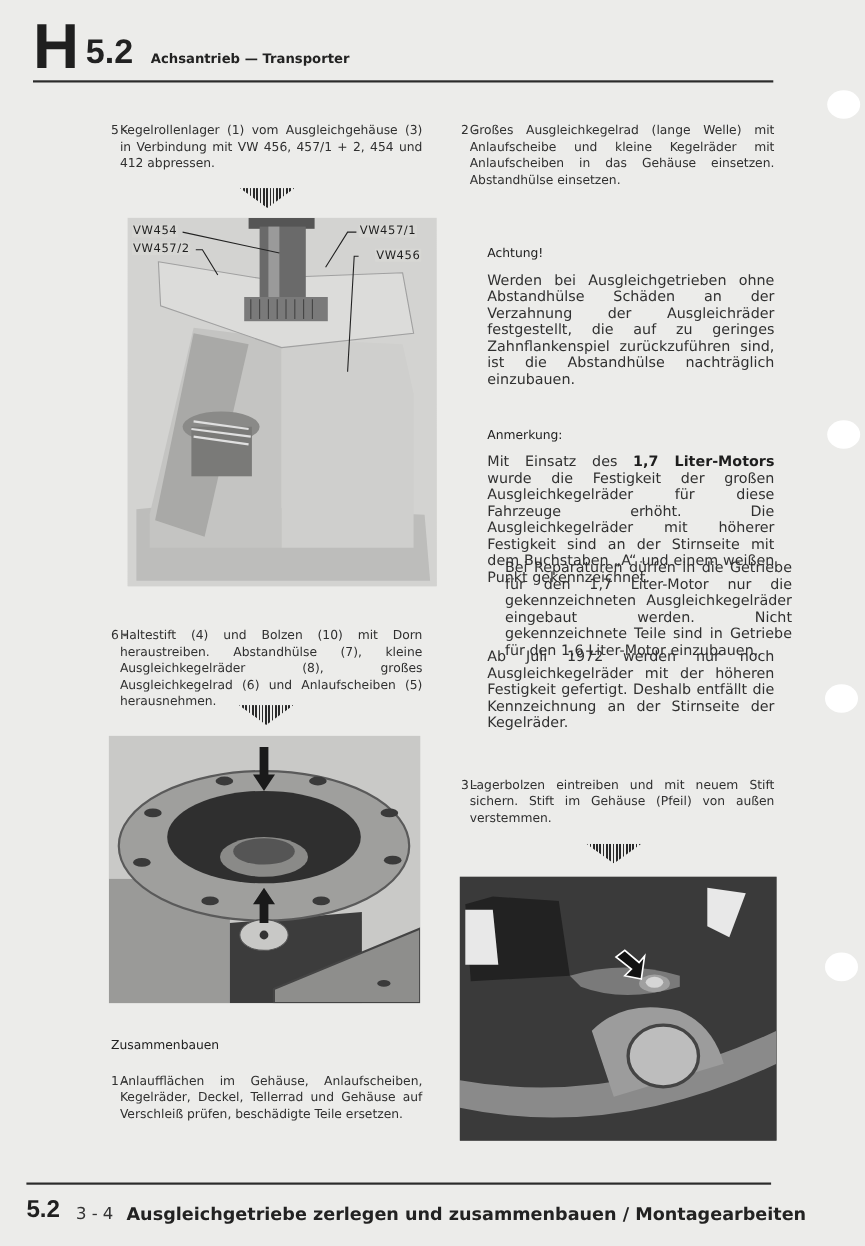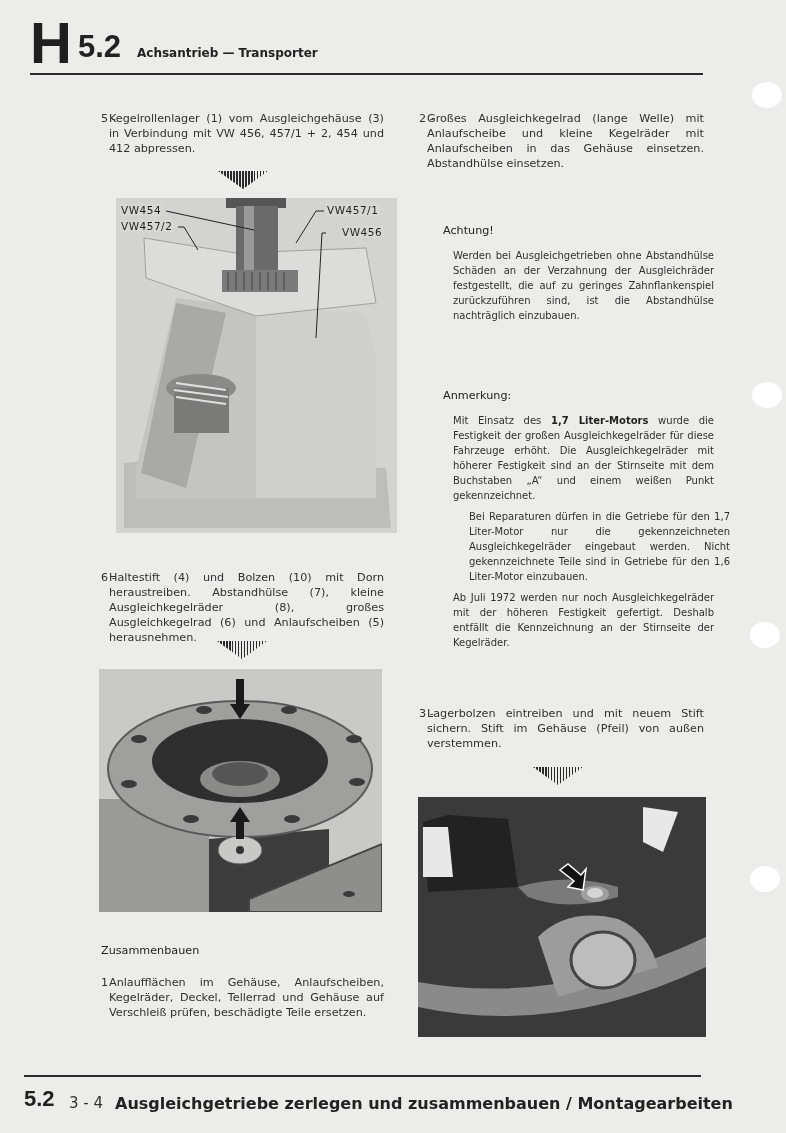--- a/index.html
+++ b/index.html
@@ -21,21 +21,21 @@
   
   .ftr-num { left: 24px; top: 1086px; font-family: "Liberation Sans", sans-serif; font-weight: bold; font-size: 22px; color: #1f1f1f; }
   .ftr-page { left: 69px; top: 1094px; font-size: 15px; color: #333; }
   .ftr-title { left: 115px; top: 1094px; font-weight: bold; font-size: 16px; color: #222; }
 
   
   .step { font-size: 11.2px; line-height: 15px; color: #303030; }
   .step .num { position: absolute; left: 0; top: 0; }
   .step .txt { margin-left: 8px; text-align: justify; }
   .heading { font-weight: normal; font-size: 11.2px; color: #222; }
-  .para { font-size: 10px; line-height: 15px; text-align: justify; color: #303030; margin-left: 10px; }
+  .para { font-size: 13px; line-height: 15px; text-align: justify; color: #303030; }
   .para b { color: #1e1e1e; }
 
   
   .down-arrow {
     width: 50px; height: 18px;
     background: repeating-linear-gradient(90deg, #2a2a2a 0 1.5px, transparent 1.5px 3px);
     clip-path: polygon(0 0, 100% 0, 50% 100%);
   }
 
   

